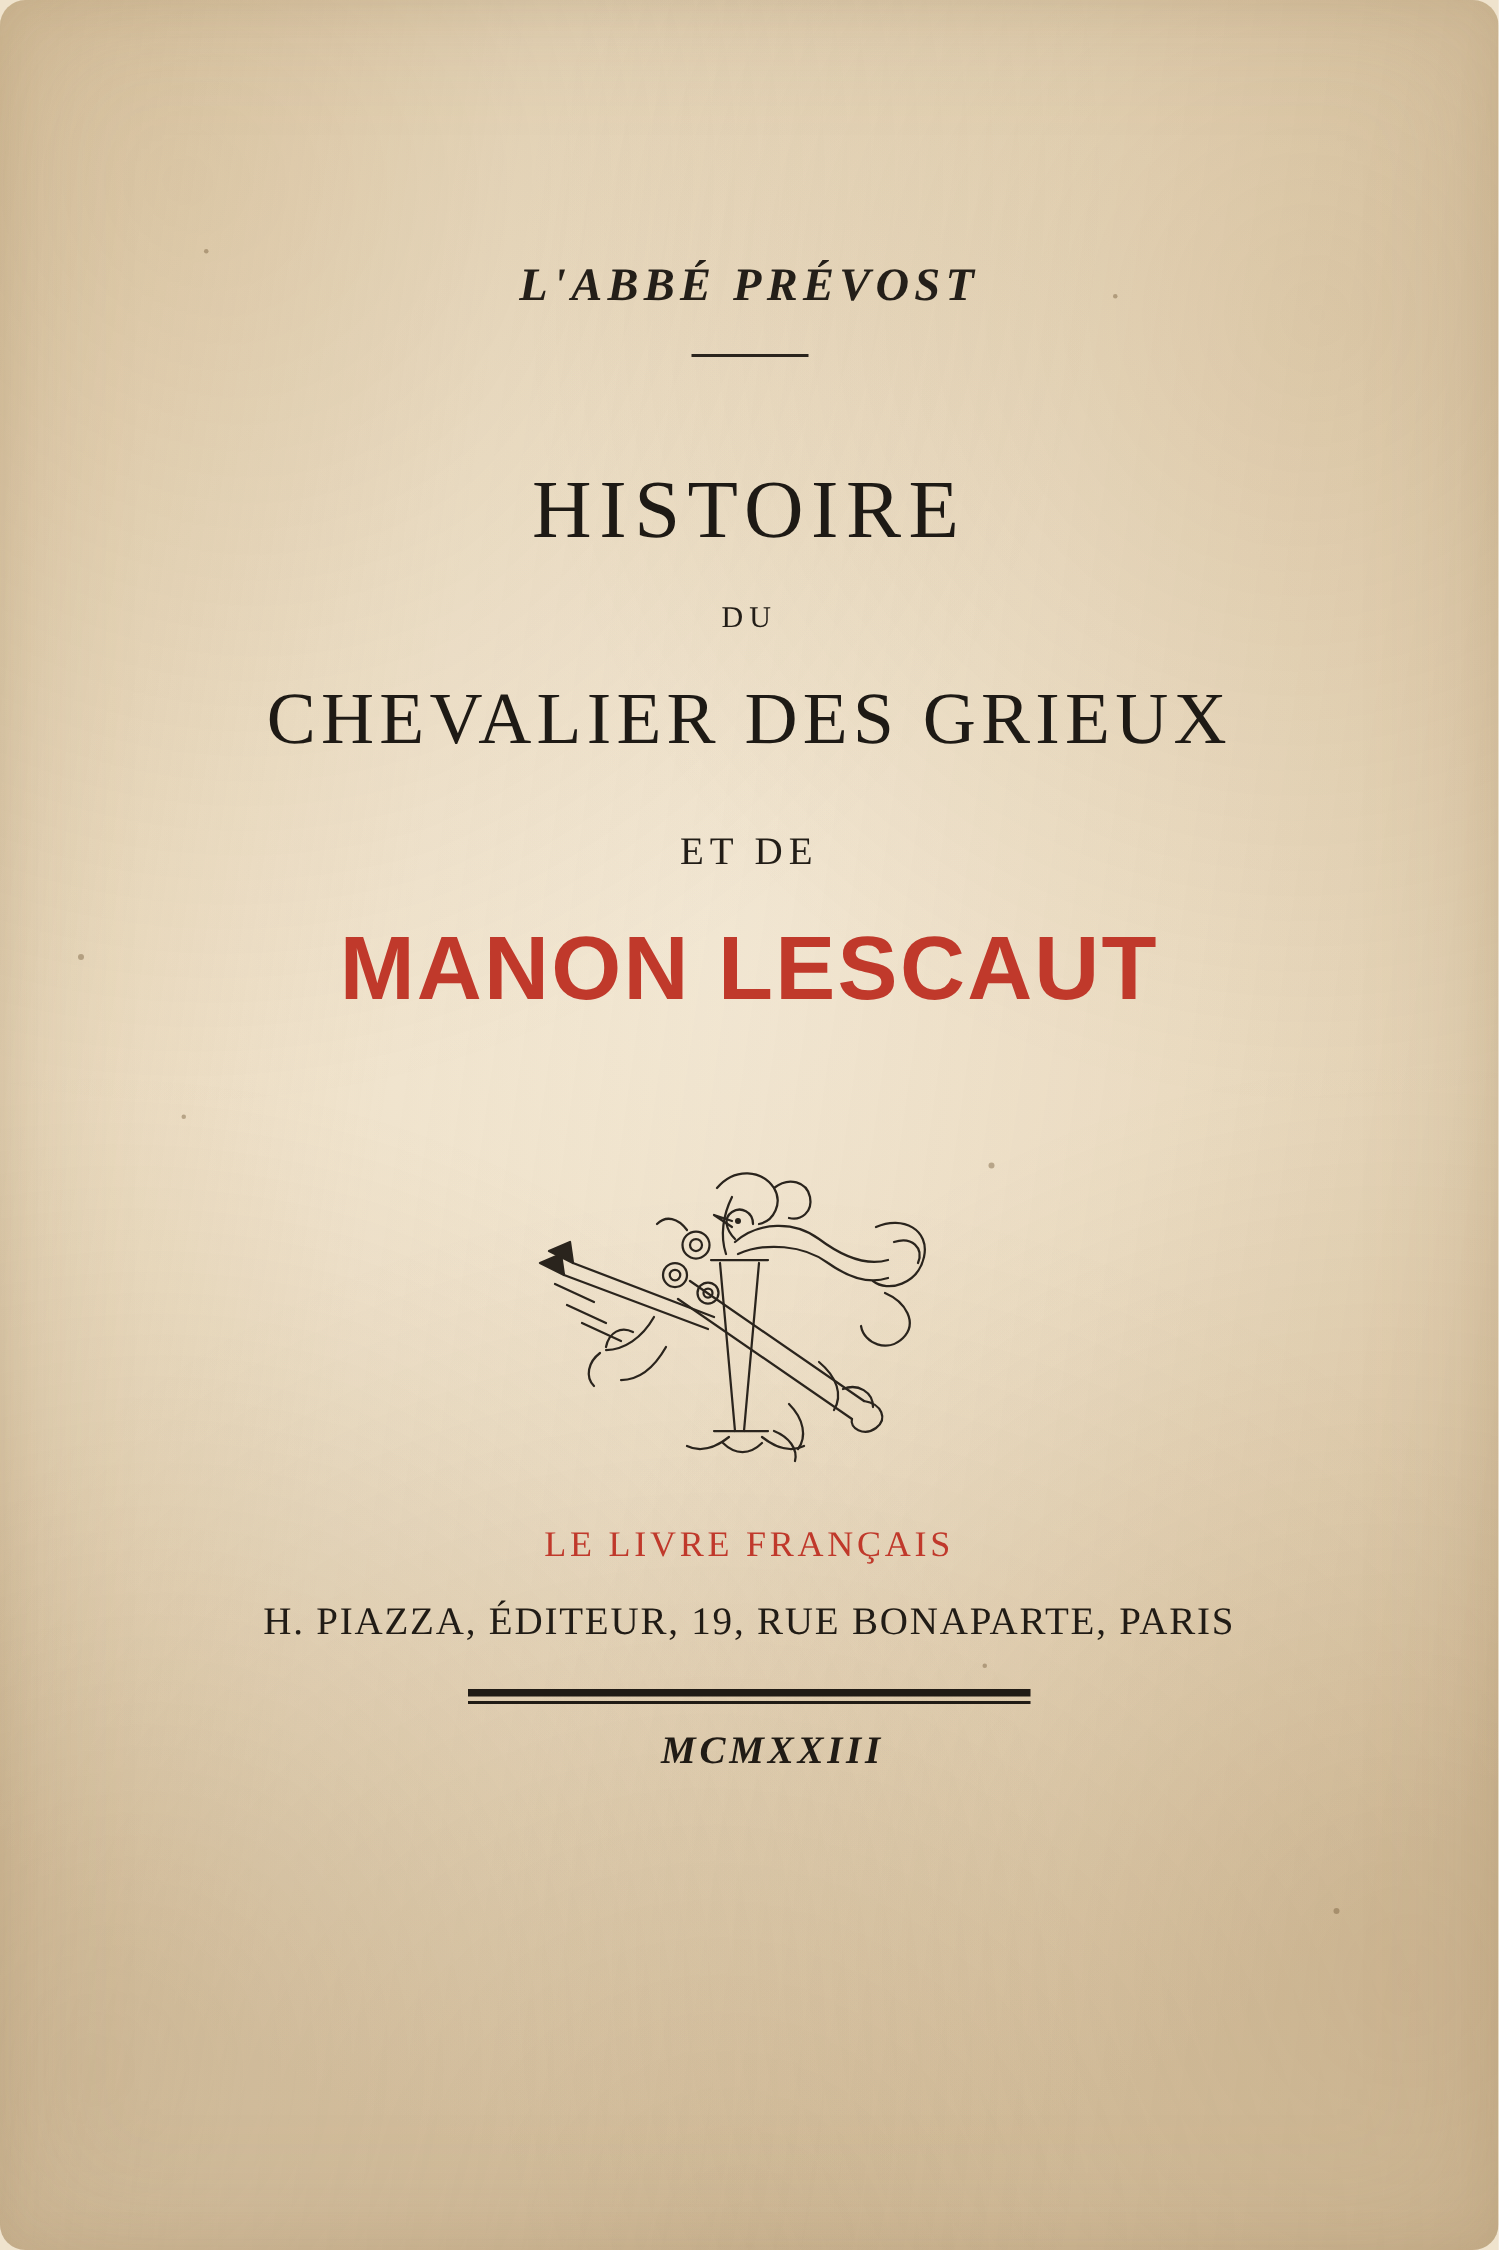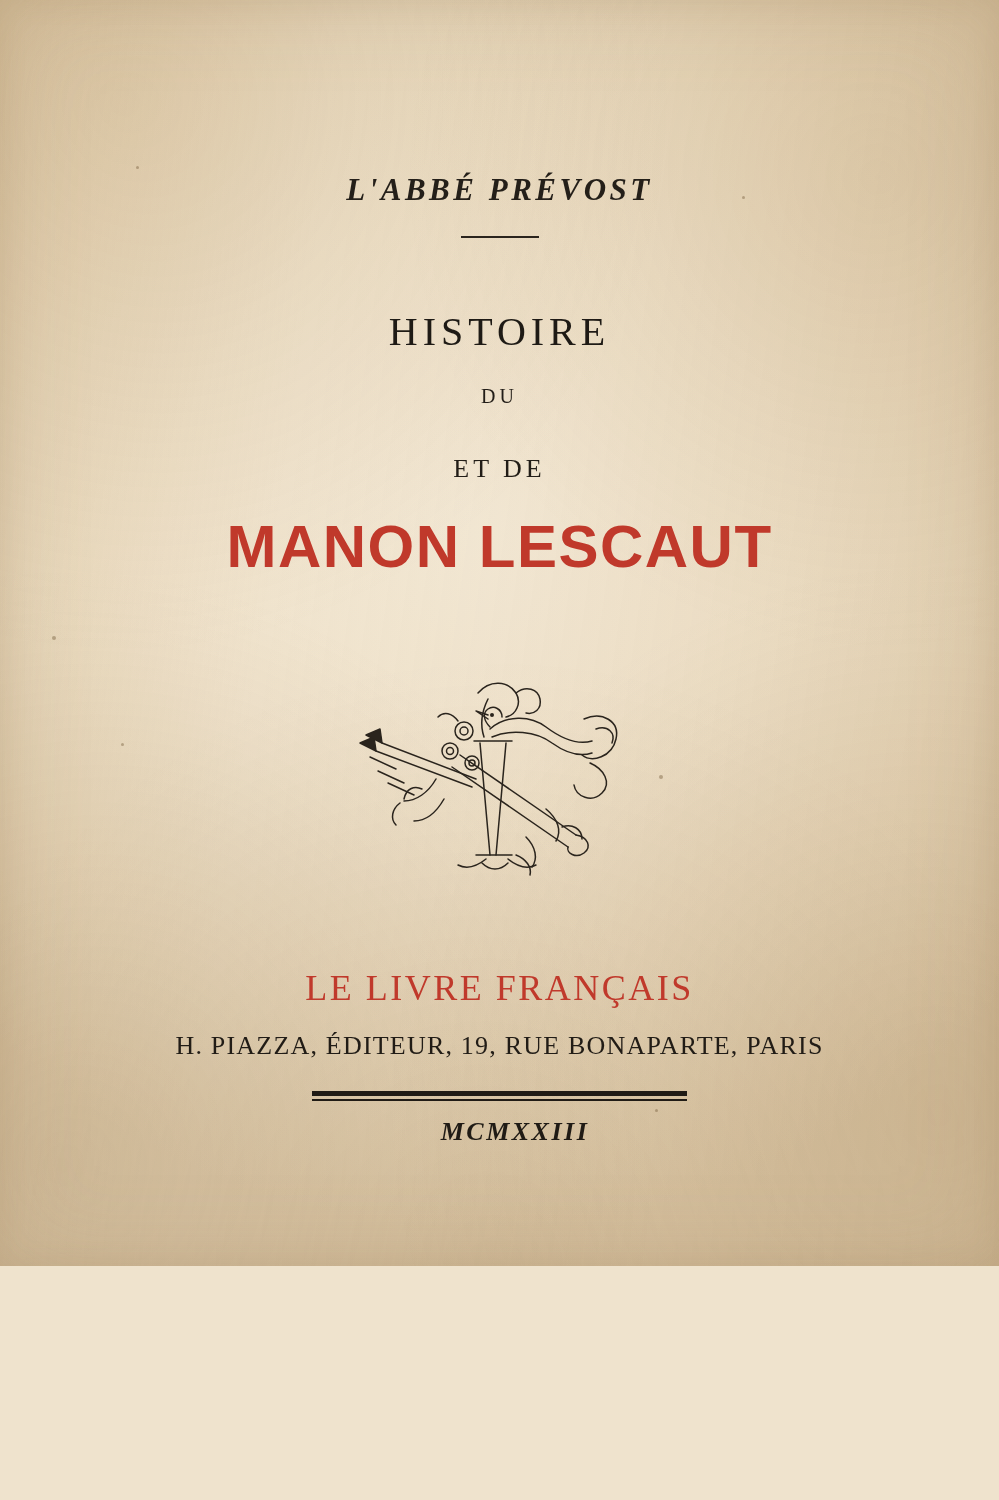--- a/index.html
+++ b/index.html
@@ -10,26 +10,27 @@
     width: 999px;
     height: 1500px;
     overflow: hidden;
     font-family: "Liberation Serif", serif;
     background: #efe3cd;
   }
 
   .page {
     position: relative;
     width: 999px;
-    height: 1266px;
+    height: 1500px;
     box-sizing: border-box;
     
     background:
       radial-gradient(ellipse 70% 55% at 48% 42%, #f3e9d6 0%, #efe2cb 45%, #e9dabf 75%, #e2d1b3 100%);
     overflow: hidden;
+    border-radius: 17px;
   }
 
   
   .paper-texture {
     position: absolute;
     inset: 0;
     pointer-events: none;
     background:
       radial-gradient(circle at 12% 8%, rgba(180,150,105,0.16) 0%, rgba(180,150,105,0) 38%),
       radial-gradient(circle at 88% 14%, rgba(175,145,100,0.14) 0%, rgba(175,145,100,0) 34%),
@@ -73,21 +74,21 @@
 
   .rule-short {
     width: 78px;
     height: 2px;
     background: #2a241d;
     margin: 28px auto 0;
   }
 
   .title-main {
     margin-top: 70px;
-    font-size: 40px;
+    font-size: 55px;
     letter-spacing: 5px;
     color: #1e1a15;
     font-weight: 400;
   }
 
   .title-du {
     margin-top: 30px;
     font-size: 20px;
     letter-spacing: 4px;
     color: #221d17;
@@ -118,22 +119,22 @@
   }
 
   .ornament {
     margin: 78px auto 0;
     width: 320px;
     height: 230px;
   }
   .ornament svg { display: block; width: 100%; height: 100%; }
 
   .imprint-red {
-    margin-top: 78px;
-    font-size: 36px;
+    margin-top: 29px;
+    font-size: 24px;
     letter-spacing: 2.5px;
     color: #c0392b;
     font-weight: 400;
   }
 
   .imprint-pub {
     margin-top: 22px;
     font-size: 26px;
     letter-spacing: 1.2px;
     color: #211c16;
@@ -177,20 +178,21 @@
   <div class="content">
 
     <div class="author">L'ABBÉ PRÉVOST</div>
 
     <div class="rule-short"></div>
 
     <div class="title-main">HISTOIRE</div>
 
     <div class="title-du">DU</div>
 
+    <div class="title-sub">CHEVALIER DES GRIEUX</div>
 
     <div class="title-etde">ET DE</div>
 
     <div class="title-manon">MANON LESCAUT</div>
 
     <div class="ornament">
       <svg viewBox="0 0 320 230" xmlns="http://www.w3.org/2000/svg">
         <g stroke="#2a241d" stroke-width="1.5" fill="none" stroke-linecap="round" stroke-linejoin="round">
 
           <path d="M138 34 C150 20 168 22 176 34 C182 44 176 56 166 58"></path>

